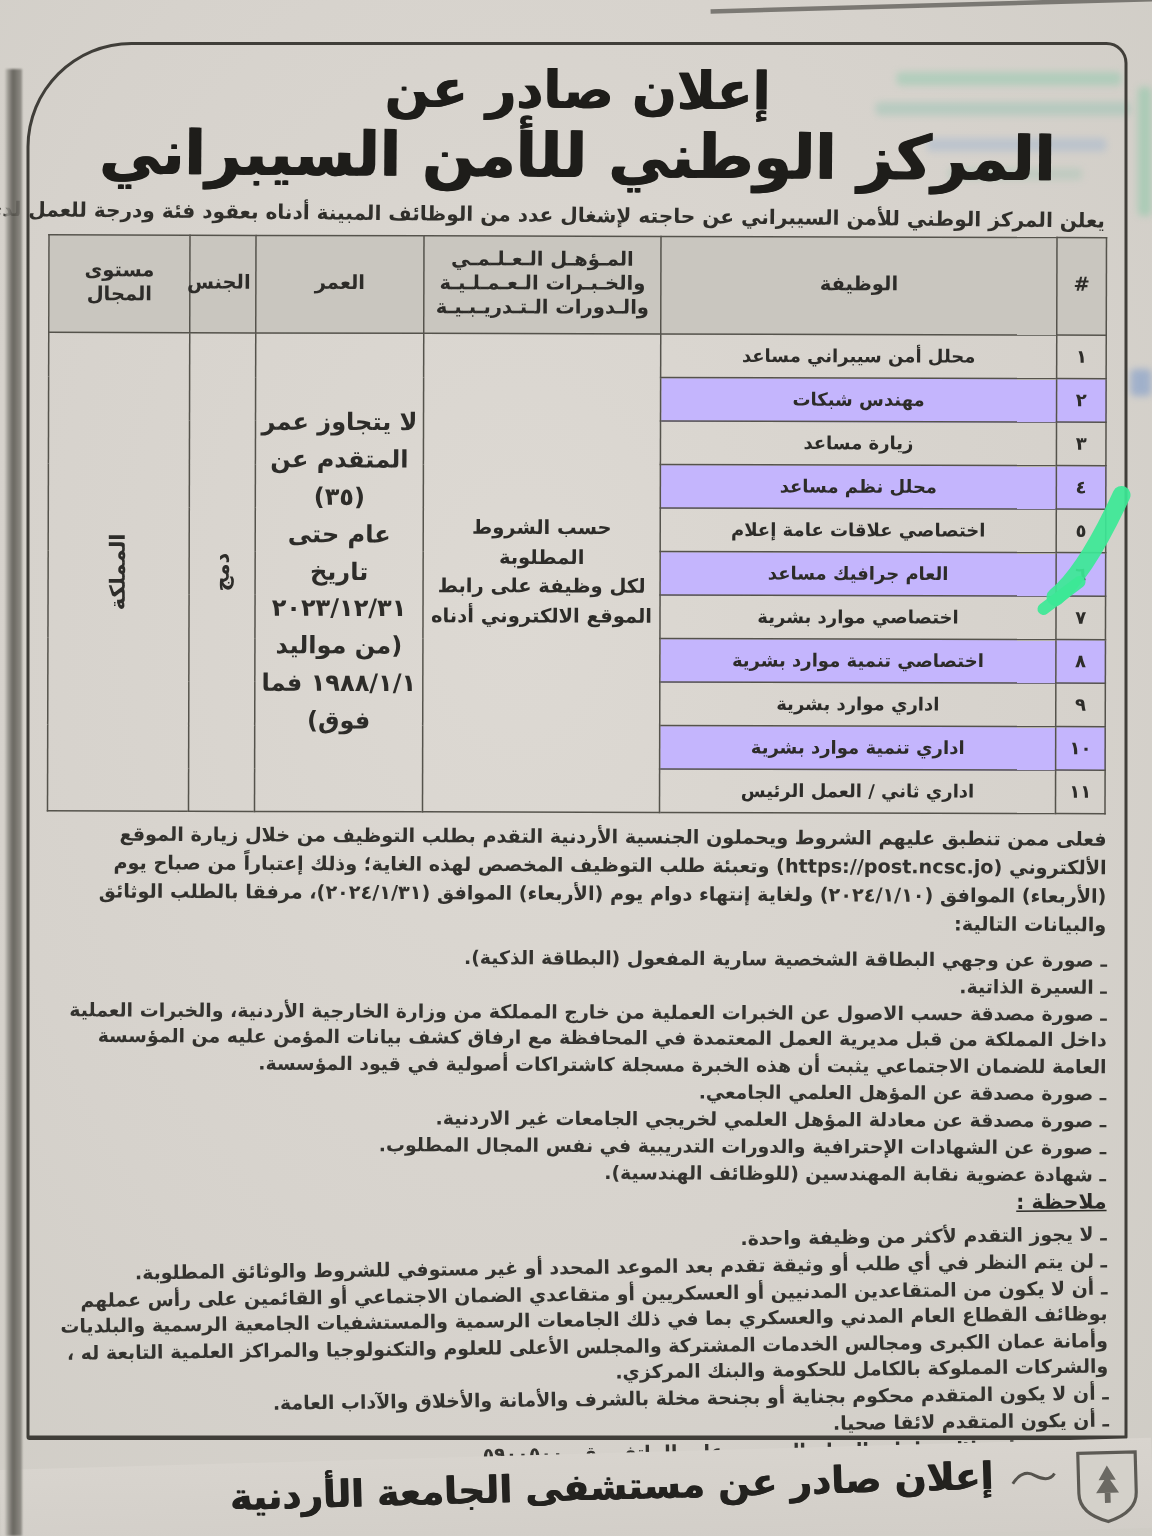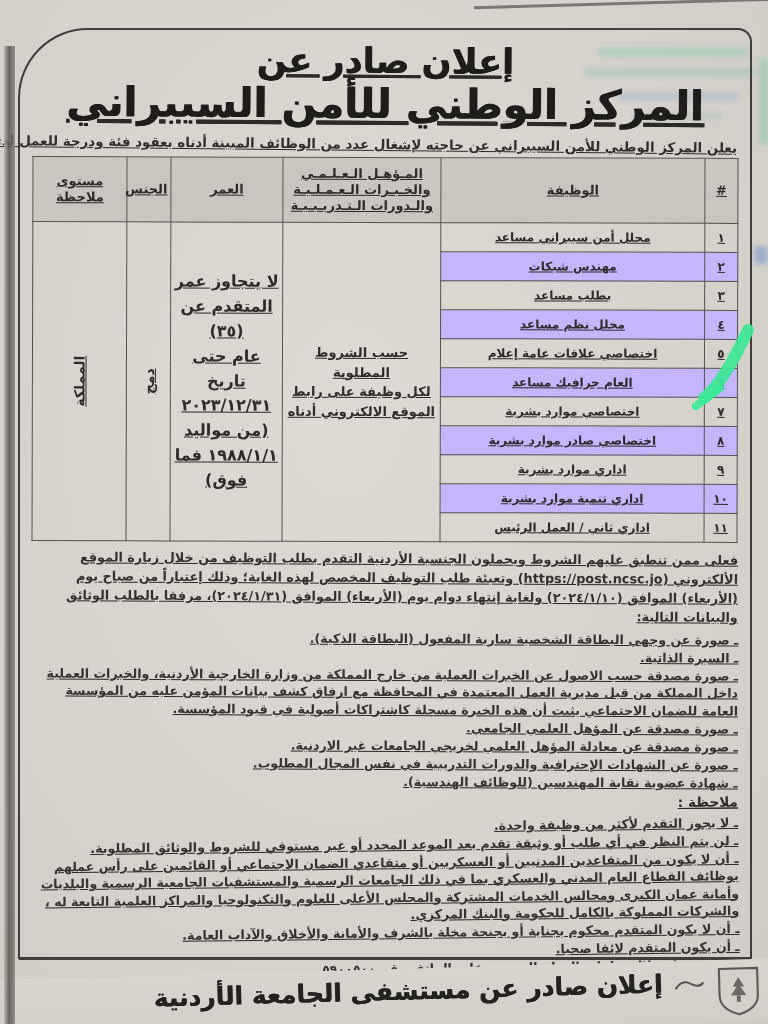--- a/index.html
+++ b/index.html
@@ -18,21 +18,21 @@
   .g1{right:20px;top:48px;width:150px;height:9px;background:#8fc9ad;opacity:.5;}
   .g2{right:14px;top:68px;width:170px;height:9px;background:#93c2b2;opacity:.45;}
   .g3{right:30px;top:92px;width:120px;height:9px;background:#9fb4cf;opacity:.45;}
   .g4{right:46px;top:112px;width:90px;height:8px;background:#a3c3b4;opacity:.4;}
   .g5{right:0;top:246px;width:14px;height:18px;background:#7f9ccb;opacity:.6;}
   .g6{right:0;top:58px;width:9px;height:86px;background:#84c7a4;opacity:.5;}
 
   
   .sheet-box{position:absolute;left:18px;top:28px;width:734px;height:932px;box-sizing:border-box;
     border:2.5px solid #403e39;border-bottom-width:3px;border-radius:70px 14px 2px 2px;
-    padding:8px 12px 5px;z-index:2;text-decoration:underline;}
+    padding:8px 12px 5px;z-index:2;}
   .sep-line{position:absolute;left:12px;top:974px;width:746px;height:3px;background:#403e39;
     transform:rotate(-1.2deg);z-index:4;}
 
   .title{ text-align:center;margin-top:4px;color:#1e1d1a;font-weight:bold;transform:rotate(.4deg);}
   .title .l1{font-size:35px;line-height:1.12;letter-spacing:.5px;text-shadow:.7px 0 currentColor;}
   .title .l2{font-size:41px;line-height:1.15;letter-spacing:.5px;text-shadow:.9px 0 currentColor;}
 
   .intro{font-size:13.4px;font-weight:bold;margin:9px 1px 5px;transform:rotate(.6deg);
     white-space:nowrap;color:#302f2b;}
 
@@ -106,21 +106,21 @@
     <tbody>
         <tr>
       <th>#</th>
       <th>الوظيفة</th>
       <th class="pre">المـؤهـل الـعـلـمـي
 والخـبـرات الـعـمـلـيـة
 والـدورات الـتـدريـبـيـة</th>
       <th>العمر</th>
       <th>الجنس</th>
       <th class="pre">مستوى
-ملاحظة</th>
+المجال</th>
     </tr>
     <tr>
       <td class="numcell">١</td>
       <td class="jobcell">محلل أمن سيبراني مساعد</td>
       <td class="qualcell pre" rowspan="11">حسب الشروط المطلوبة
 لكل وظيفة على رابط
 الموقع الالكتروني أدناه</td>
       <td class="agecell pre" rowspan="11">لا يتجاوز عمر
 المتقدم عن (٣٥)
 عام حتى تاريخ
@@ -137,41 +137,41 @@
               <span class="vtext">المملكة</span>
             </div>
       </td>
     </tr>
     <tr class="shade">
       <td class="numcell">٢</td>
       <td class="jobcell">مهندس شبكات</td>
     </tr>
     <tr>
       <td class="numcell">٣</td>
-      <td class="jobcell">بطلب مساعد</td>
+      <td class="jobcell">زيارة مساعد</td>
     </tr>
     <tr class="shade">
       <td class="numcell">٤</td>
       <td class="jobcell">محلل نظم مساعد</td>
     </tr>
     <tr>
       <td class="numcell">٥</td>
       <td class="jobcell">اختصاصي علاقات عامة إعلام</td>
     </tr>
     <tr class="shade">
       <td class="numcell">٦</td>
       <td class="jobcell">العام جرافيك مساعد</td>
     </tr>
     <tr>
       <td class="numcell">٧</td>
       <td class="jobcell">اختصاصي موارد بشرية</td>
     </tr>
     <tr class="shade">
       <td class="numcell">٨</td>
-      <td class="jobcell">اختصاصي صادر موارد بشرية</td>
+      <td class="jobcell">اختصاصي تنمية موارد بشرية</td>
     </tr>
     <tr>
       <td class="numcell">٩</td>
       <td class="jobcell">اداري موارد بشرية</td>
     </tr>
     <tr class="shade">
       <td class="numcell">١٠</td>
       <td class="jobcell">اداري تنمية موارد بشرية</td>
     </tr>
     <tr>

